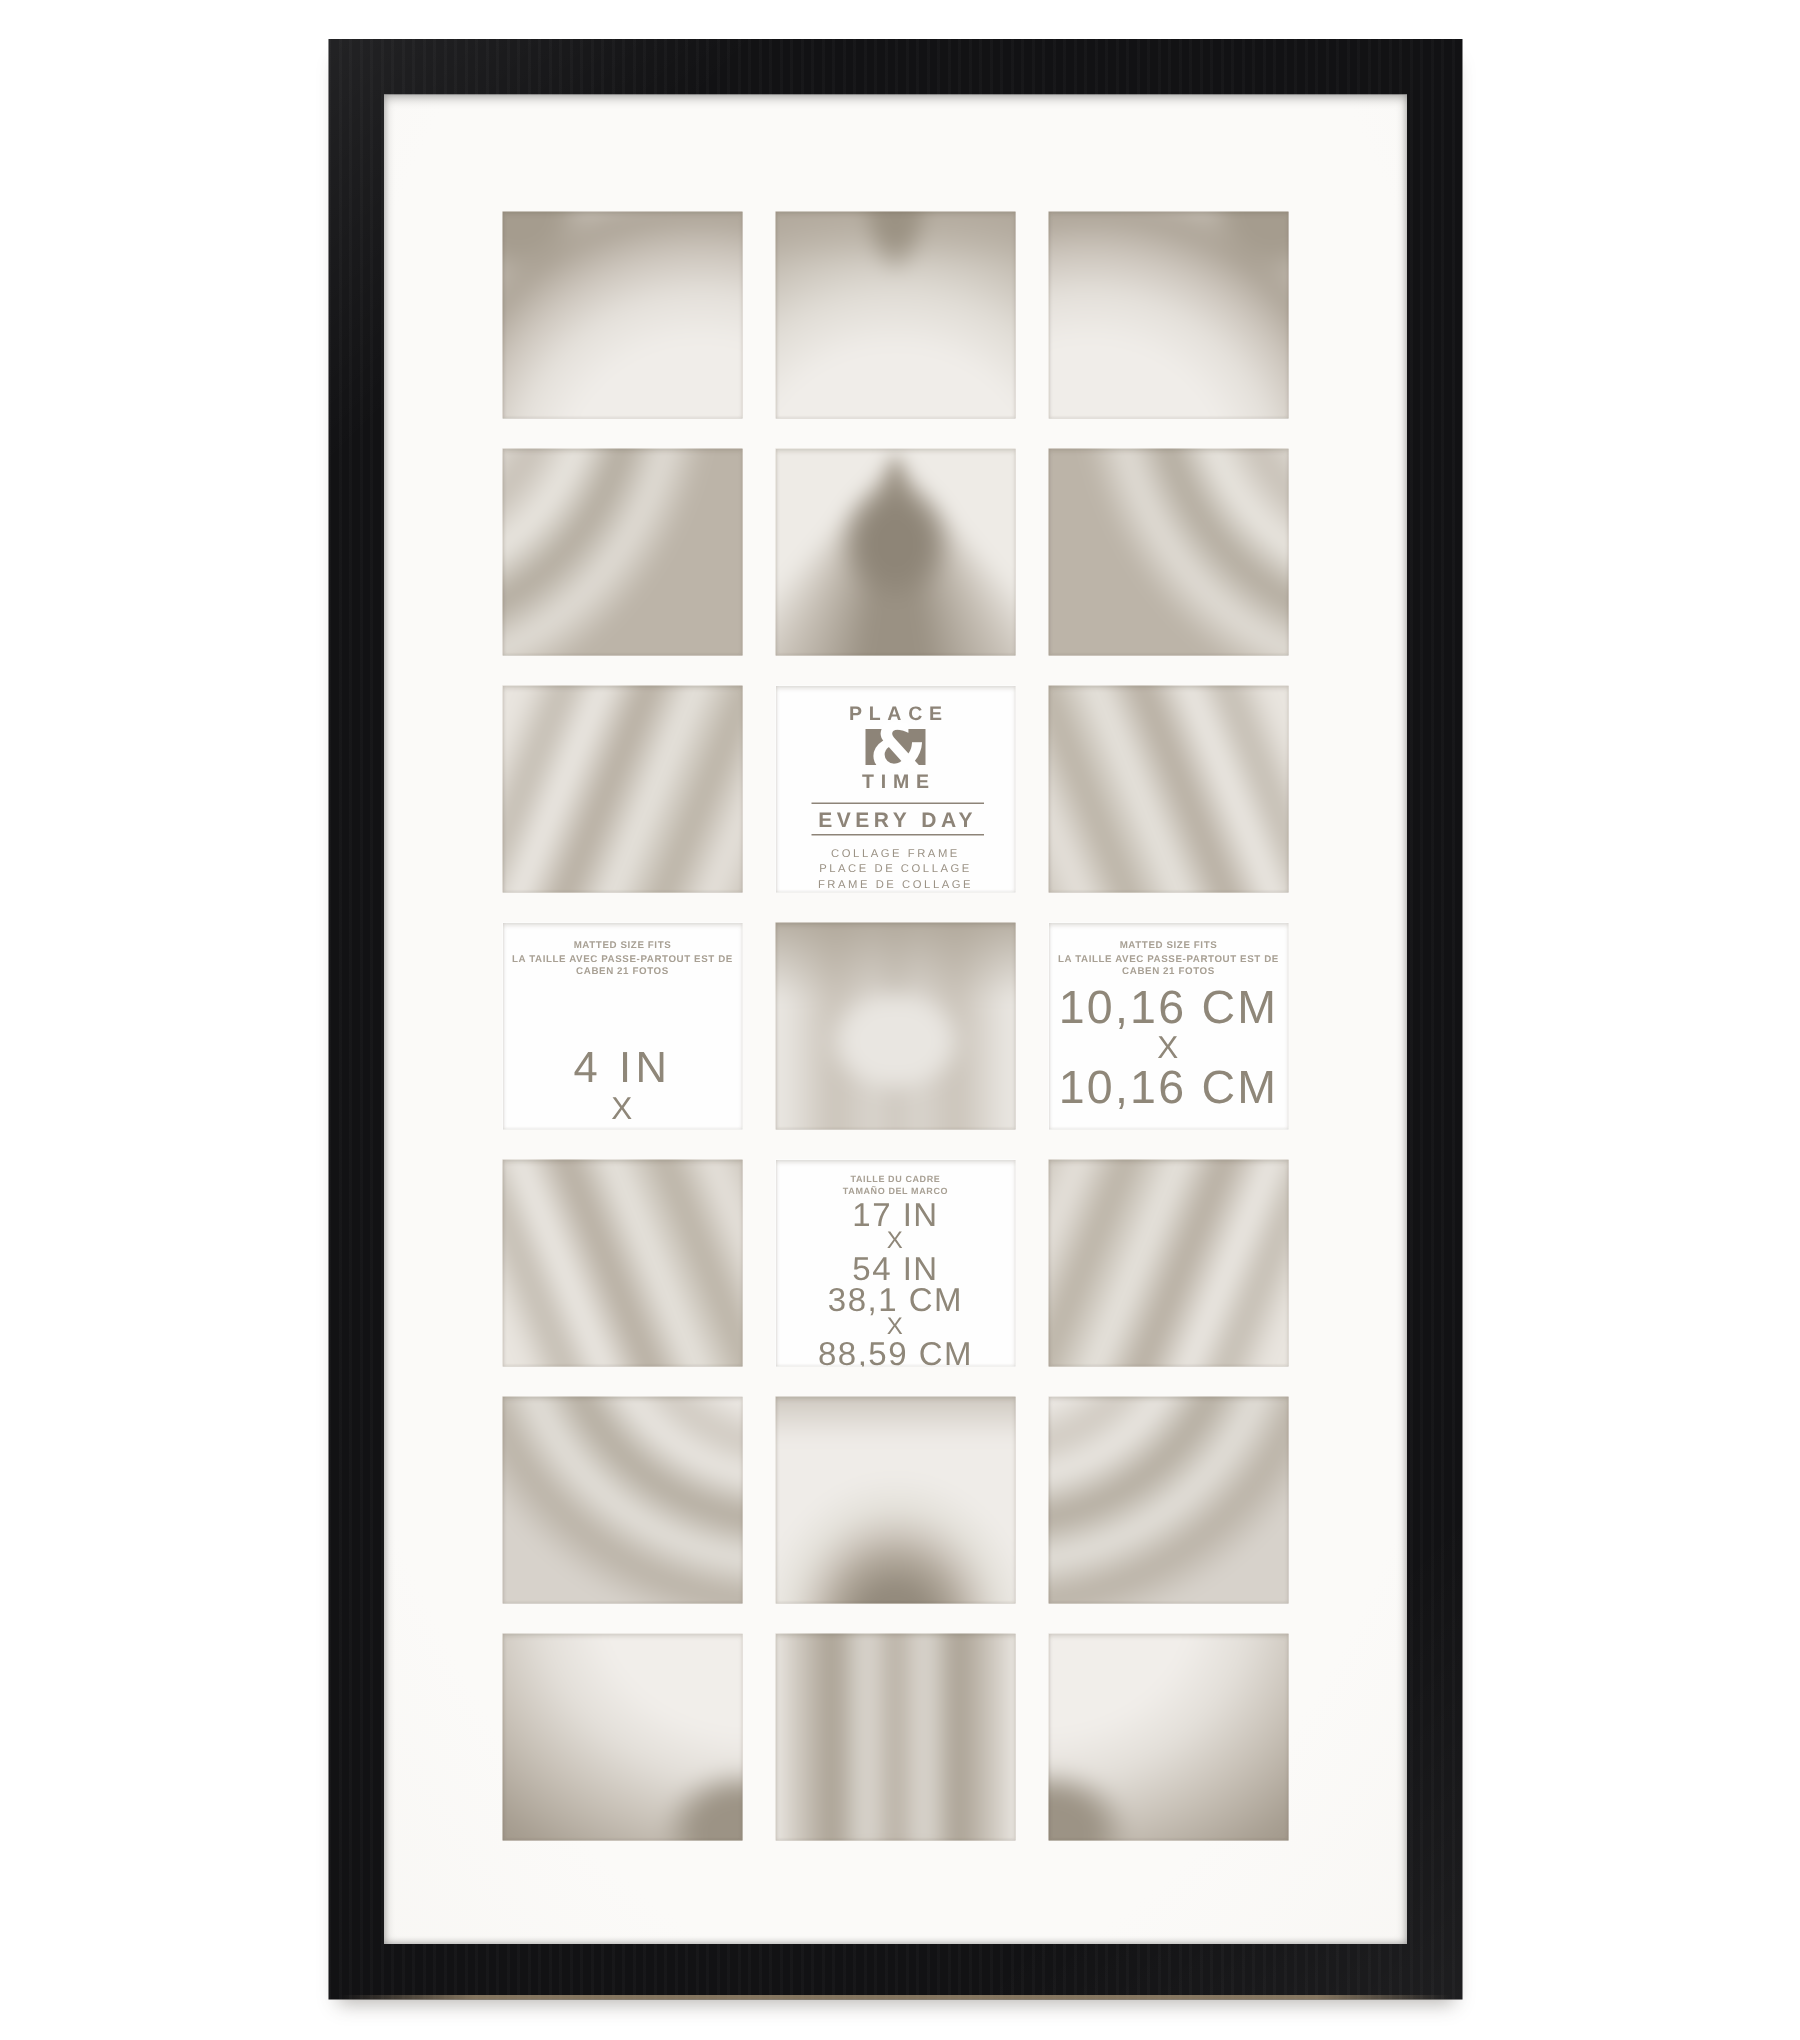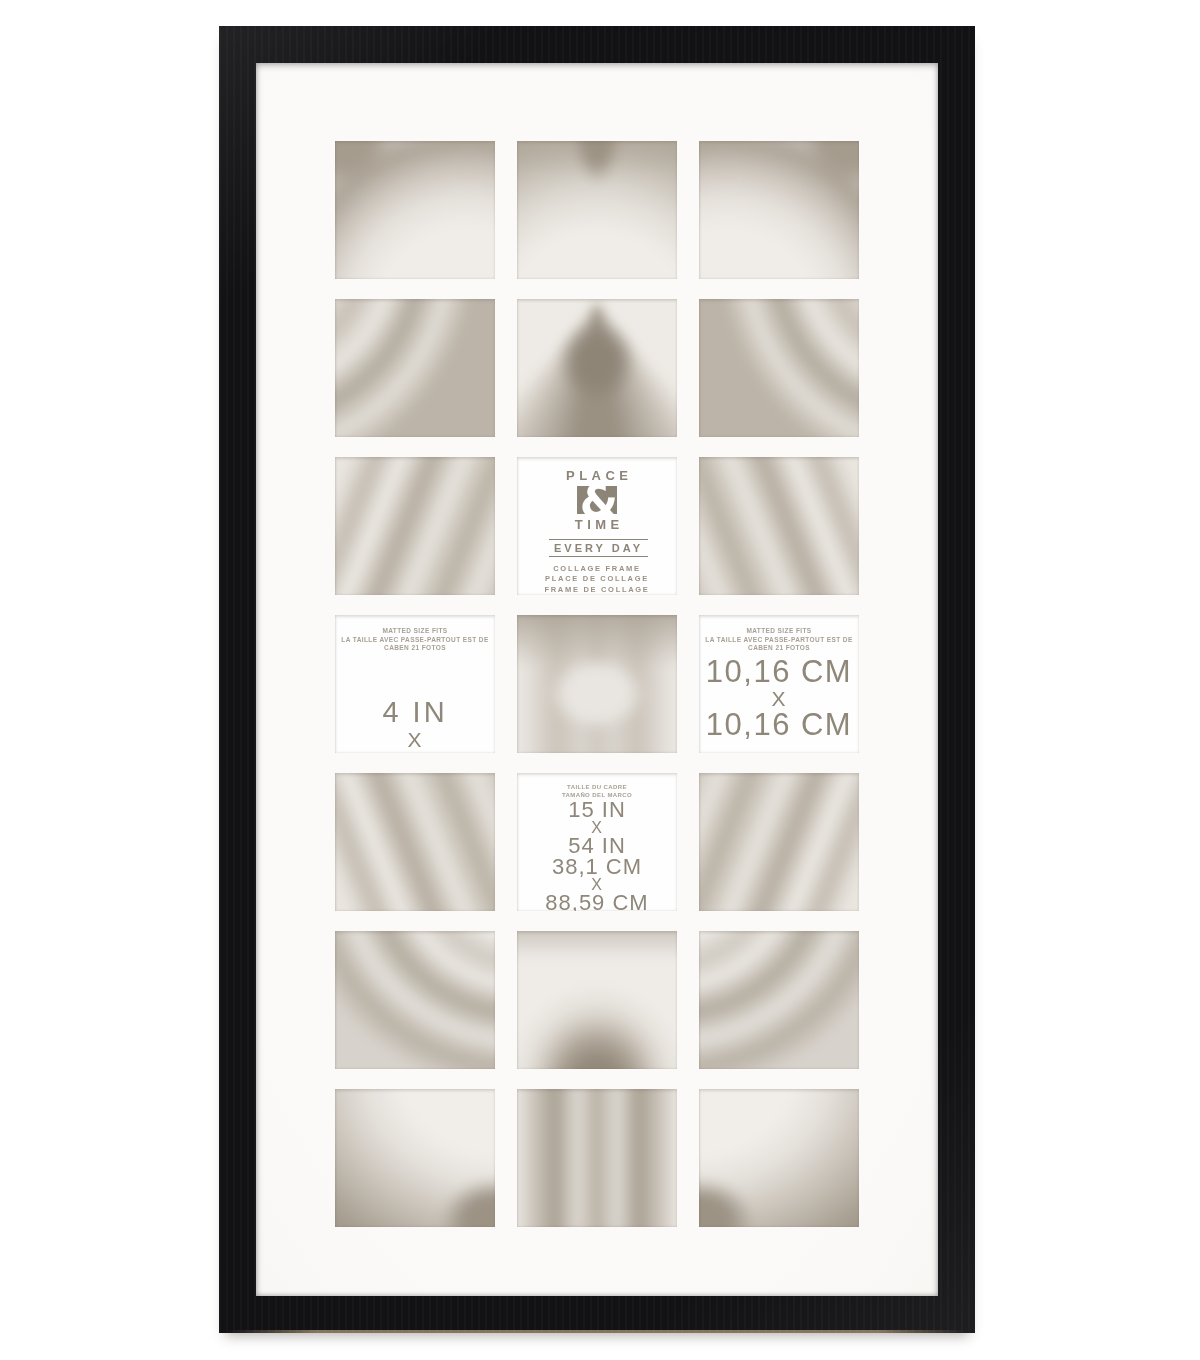--- a/index.html
+++ b/index.html
@@ -69,23 +69,23 @@
   
   .card{background:#fefefe;display:flex;flex-direction:column;align-items:center;text-align:center;}
 
   
   .brand-word{margin-top:11px;font-size:13px;font-weight:700;letter-spacing:4.5px;margin-left:4.5px;color:#8d8478;}
   .brand-word.t{margin-top:3px;}
   .amp-box{width:40px;height:36px;background:#8d8478;margin-top:3px;position:relative;}
   .amp{position:absolute;left:50%;top:50%;transform:translate(-45%,-45%);
        font-family:"DejaVu Sans", sans-serif;font-weight:700;font-size:44px;color:#fff;line-height:1;}
   .tagline{margin-top:7px;padding:2px 5px;border-top:1.5px solid #8d8478;border-bottom:1.5px solid #8d8478;
-       font-size:11px;font-weight:700;letter-spacing:3px;margin-left:3px;color:#8d8478;}
+       font-size:14px;font-weight:700;letter-spacing:3px;margin-left:3px;color:#8d8478;}
   .product-lines{margin-top:7px;color:#9a9184;}
-  .product-lines div{font-size:7.5px;font-weight:700;letter-spacing:1.7px;line-height:10.5px;}
+  .product-lines div{font-size:7.5px;font-weight:400;letter-spacing:1.7px;line-height:10.5px;}
 
   
   .hdr{margin-top:12px;color:#a8a094;font-weight:700;font-size:6.5px;letter-spacing:.4px;line-height:8.5px;}
   .hdr.two{margin-top:10px;font-size:6px;line-height:8px;}
   .vals{flex:1;display:flex;flex-direction:column;justify-content:center;color:#8f8779;padding-bottom:8px;}
   .v-big{font-size:29px;line-height:31px;letter-spacing:3px;margin-top:44px;}
   .v-bigcm{font-size:31px;line-height:30px;letter-spacing:1.5px;}
   .v-x{font-size:21px;line-height:23px;letter-spacing:1px;}
   .v-med{font-size:22px;line-height:21px;letter-spacing:1px;}
   .v-x2{font-size:16px;line-height:15px;letter-spacing:1px;}
@@ -148,21 +148,21 @@
           </div>
         </div>
 
         <div class="cell photo p5 fy"></div>
         <div class="cell card">
           <div class="hdr two">
             <div>TAILLE DU CADRE</div>
             <div>TAMAÑO DEL MARCO</div>
           </div>
           <div class="vals">
-            <div class="v-med">15 IN</div>
+            <div class="v-med">17 IN</div>
             <div class="v-x2">X</div>
             <div class="v-med">54 IN</div>
             <div class="v-med">38,1 CM</div>
             <div class="v-x2">X</div>
             <div class="v-med">88,59 CM</div>
           </div>
         </div>
         <div class="cell photo p5 fxy"></div>
 
         <div class="cell photo p8"></div>

